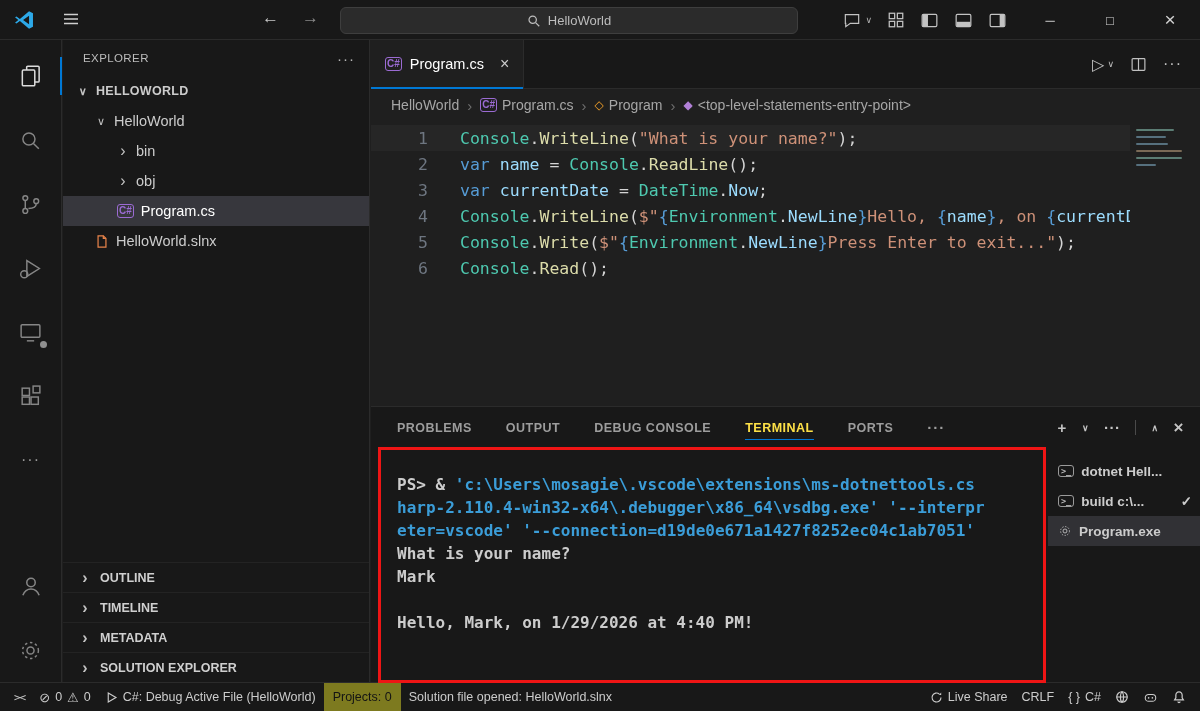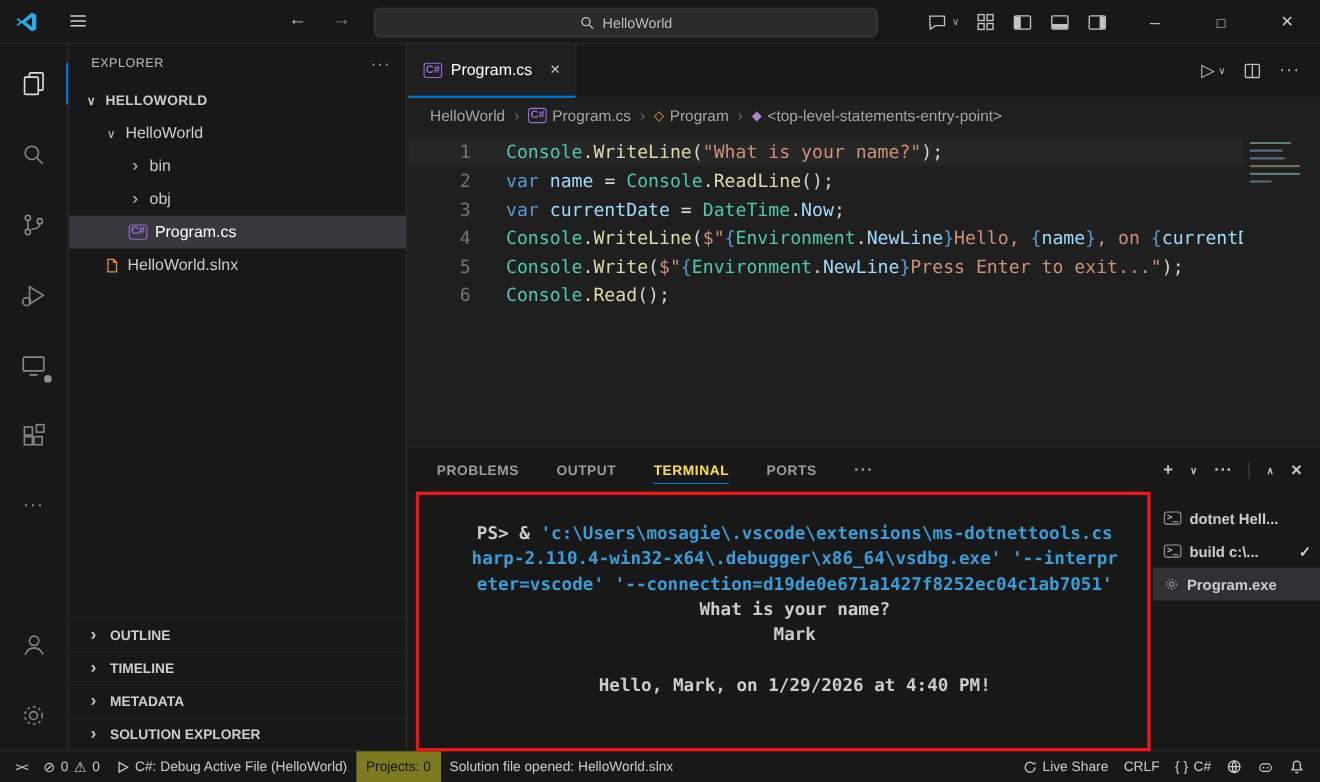--- a/index.html
+++ b/index.html
@@ -114,21 +114,21 @@
   .pt-more { font-size:15px; letter-spacing:1px; }
   .panel-actions { margin-left:auto; display:flex; align-items:center; gap:15px;
                    padding-right:16px; color:#c5c5c5; font-size:15px; }
   .pa-sep { width:1px; height:15px; background:#4a4a4a; }
   .pa-chev { font-size:9px; }
   .pa-close { font-size:17px; }
 
   .panel-body { flex:1; display:flex; overflow:hidden; }
   .terminal { flex:1; padding:25px 0 0 26px; font-family:"DejaVu Sans Mono",monospace;
               font-size:16px; overflow:hidden; }
-  .terminal .code-row { height:23px; display:flex; align-items:center;justify-content:center; }
+  .terminal .code-row { height:23px; display:flex; align-items:center; }
   .terminal .line-content { white-space:pre; }
 
   .terminal-sidebar { width:152px; flex:none; padding-top:8px; font-size:13.5px; }
   .ts-row { height:30px; display:flex; align-items:center; gap:7px; padding:0 8px 0 10px;
             color:#cccccc; white-space:nowrap; }
   .ts-row.selected { background:#313135; }
   .ts-badge { font-family:"DejaVu Sans Mono",monospace; font-size:8.5px; border:1px solid #9a9a9a;
               color:#bdbdbd; border-radius:3px; padding:1px 2px; line-height:8px; }
   .ts-label { overflow:hidden; text-overflow:ellipsis; }
   .ts-check { margin-left:auto; color:#cccccc; }
@@ -409,20 +409,21 @@
         <div class="code-row">
           <span class="gutter-num">6</span>
           <span class="line-content"><span class="tk-cls">Console</span><span class="tk-pun">.</span><span class="tk-fn">Read</span><span class="tk-pun">();</span></span>
         </div>
       </div>
 
     <div class="panel">
       <div class="panel-tabs">
         <span class="panel-tab">PROBLEMS</span>
         <span class="panel-tab">OUTPUT</span>
+        <span class="panel-tab">DEBUG CONSOLE</span>
         <span class="panel-tab active">TERMINAL</span>
         <span class="panel-tab">PORTS</span>
         <span class="pt-more">···</span>
         <div class="panel-actions">
           <span>+</span>
           <span class="pa-chev">∨</span>
           <span>···</span>
           <span class="pa-sep"></span>
           <span class="pa-chev">∧</span>
           <span class="pa-close">×</span>

